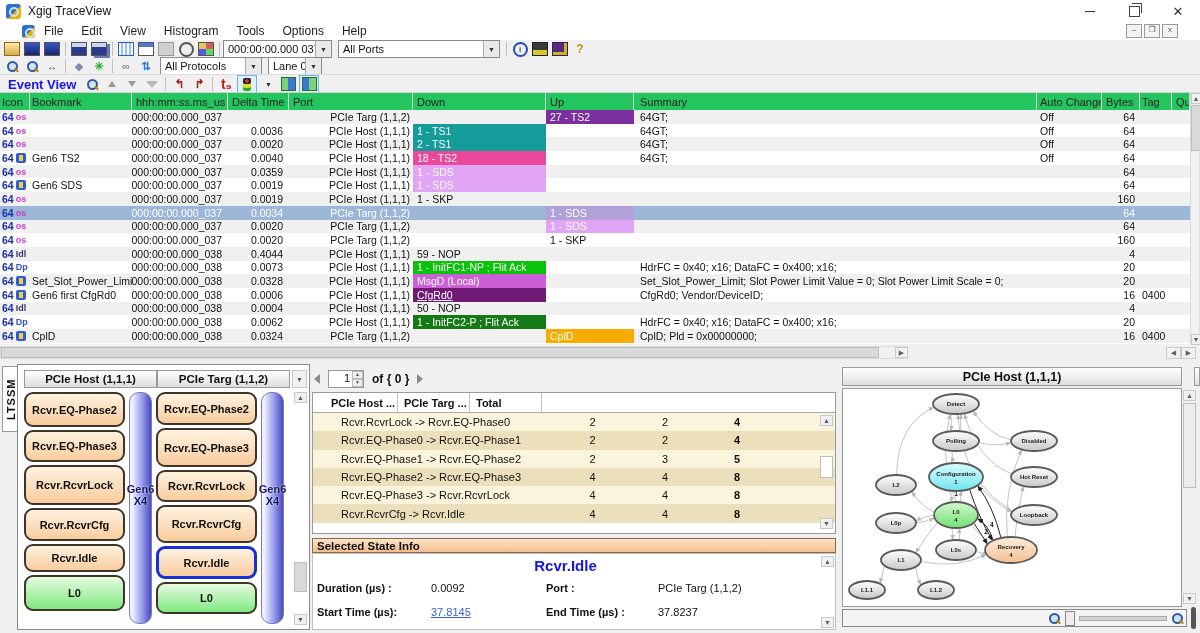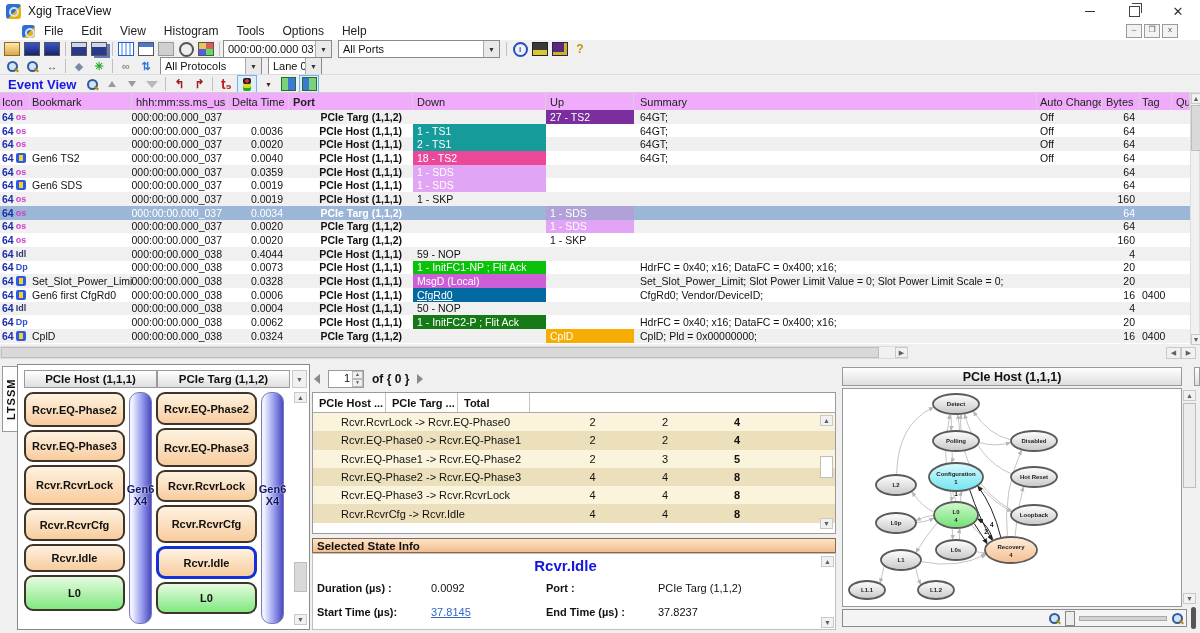--- a/index.html
+++ b/index.html
@@ -30,30 +30,30 @@
   .mag::after{content:"";position:absolute;left:8px;top:9px;width:5px;height:2px;background:#b58900;transform:rotate(45deg);}
   #eventbar{top:74px;height:18px;border-top:1px solid #dcdcdc;}
   .ev-title{color:#1717e8;font-weight:bold;font-size:13px;padding:0 6px 0 8px;}
   .tri{width:0;height:0;border-left:4px solid transparent;border-right:4px solid transparent;}
   .tri.up{border-bottom:6px solid #9a9a9a;} .tri.dn{border-top:6px solid #9a9a9a;}
   .funnel{width:0;height:0;border-left:6px solid transparent;border-right:6px solid transparent;border-top:7px solid #b9b9b9;}
   .redarr{color:#a02020;font-weight:bold;font-size:12px;}
   .tlight{width:8px;height:13px;border-radius:2px;background:#222 radial-gradient(circle at 4px 3px,#e33 1.5px,transparent 2px);box-shadow:inset 0 -3px 0 #2a2, inset 0 -7px 0 #dd2;}
   .gridic{width:13px;height:12px;border:1px solid #2a6a2a;background:linear-gradient(90deg,#7ad37a 50%,#3a7ad3 50%);}
   
-  #thead{left:0;top:92px;width:1190px;height:18px;background:#f0abfc;border-top:1px solid #cfcfcf;border-bottom:1px solid #c8c8c8;display:flex;}
+  #thead{left:0;top:92px;width:1190px;height:18px;background:#22c55e;border-top:1px solid #cfcfcf;border-bottom:1px solid #c8c8c8;display:flex;}
   .th{border-right:1px solid #d2d2d2;display:flex;align-items:center;padding-left:4px;box-sizing:border-box;white-space:nowrap;overflow:hidden;color:#222;}
   #tbody{left:0;top:110px;width:1190px;height:234px;background:#fff;overflow:hidden;}
   .trow{display:flex;height:13.7px;align-items:stretch;white-space:nowrap;}
   .trow.odd{background:#f0f0f0;} .trow.sel{background:#9cb6d8;color:#fff;}
   .cell{box-sizing:border-box;overflow:hidden;display:flex;align-items:center;font-size:10.5px;}
   .c-icon{width:30px;padding-left:2px;} .c-bm{width:102px;padding-left:2px;}
   .c-time{width:96px;justify-content:flex-end;padding-right:6px;}
   .c-delta{width:61px;justify-content:flex-end;padding-right:6px;}
-  .c-port{width:124px;justify-content:flex-end;padding-right:11px;font-weight:bold;}
+  .c-port{width:124px;justify-content:flex-end;padding-right:3px;}
   .c-down{width:133px;} .c-up{width:88px;}
   .c-sum{width:403px;padding-left:6px;} .c-auto{width:65px;padding-left:3px;}
   .c-bytes{width:38px;justify-content:flex-end;padding-right:5px;}
   .c-tag{width:32px;padding-left:2px;} .c-qu{width:18px;}
   .t64{color:#1b2fae;font-weight:bold;margin-right:2px;}
   .sfx{font-size:9px;font-weight:bold;} .sfx.os{color:#cc3fcc;} .sfx.idl{color:#35356a;} .sfx.dp{color:#3050c8;}
   .bmic{width:10px;height:10px;background:#2d59e8;border-radius:2px;position:relative;}
   .bmic::after{content:"";position:absolute;left:3px;top:2px;width:4px;height:6px;background:#f5d321;}
   .chip{height:100%;display:flex;align-items:center;padding-left:4px;color:#fff;font-size:10.5px;width:100%;}
   
@@ -499,21 +499,21 @@
       <div class="trow ">
         <div class="cell c-icon">
           <span class="t64">64</span>
           <span class="bmic"></span>
         </div>
         <div class="cell c-bm">Gen6 first CfgRd0</div>
         <div class="cell c-time">000:00:00.000_038</div>
         <div class="cell c-delta">0.0006</div>
         <div class="cell c-port">PCIe Host (1,1,1)</div>
         <div class="cell c-down">
-          <div class="chip" style="background: #0369a1; text-decoration: underline;">CfgRd0</div>
+          <div class="chip" style="background: #701a75; text-decoration: underline;">CfgRd0</div>
         </div>
         <div class="cell c-up"></div>
         <div class="cell c-sum">CfgRd0; Vendor/DeviceID;</div>
         <div class="cell c-auto"></div>
         <div class="cell c-bytes">16</div>
         <div class="cell c-tag">0400</div>
         <div class="cell c-qu"></div>
       </div>
       <div class="trow odd">
         <div class="cell c-icon">
@@ -636,21 +636,21 @@
           <span class="btns">
               <div>▲</div>
               <div>▼</div>
             </span>
         </div>
         <span style="font-weight:bold;font-size:12px;margin:0 8px;">of { 0 }</span>
         <span class="navtri r"></span>
       </div>
       <div id="ttable" class="abs" style="left:0;top:30px;width:524px;height:142px;">
         <div class="trh">
-          <div style="width:73px;">PCIe Host ...</div>
+          <div style="width:73px;margin-left:12px;">PCIe Host ...</div>
           <div style="width:72px;">PCIe Targ ...</div>
           <div style="width:72px;">Total</div>
           <div style="flex:1;border-right:none;"></div>
         </div>
         <div id="trows">
             <div class="trr odd">
               <div class="tname" style="width: 243px;">Rcvr.RcvrLock -&gt; Rcvr.EQ-Phase0</div>
               <div class="tnum" style="width: 73px;">2</div>
               <div class="tnum" style="width: 72px;">2</div>
               <div class="tnum" style="width: 72px; font-weight: bold;">4</div>

